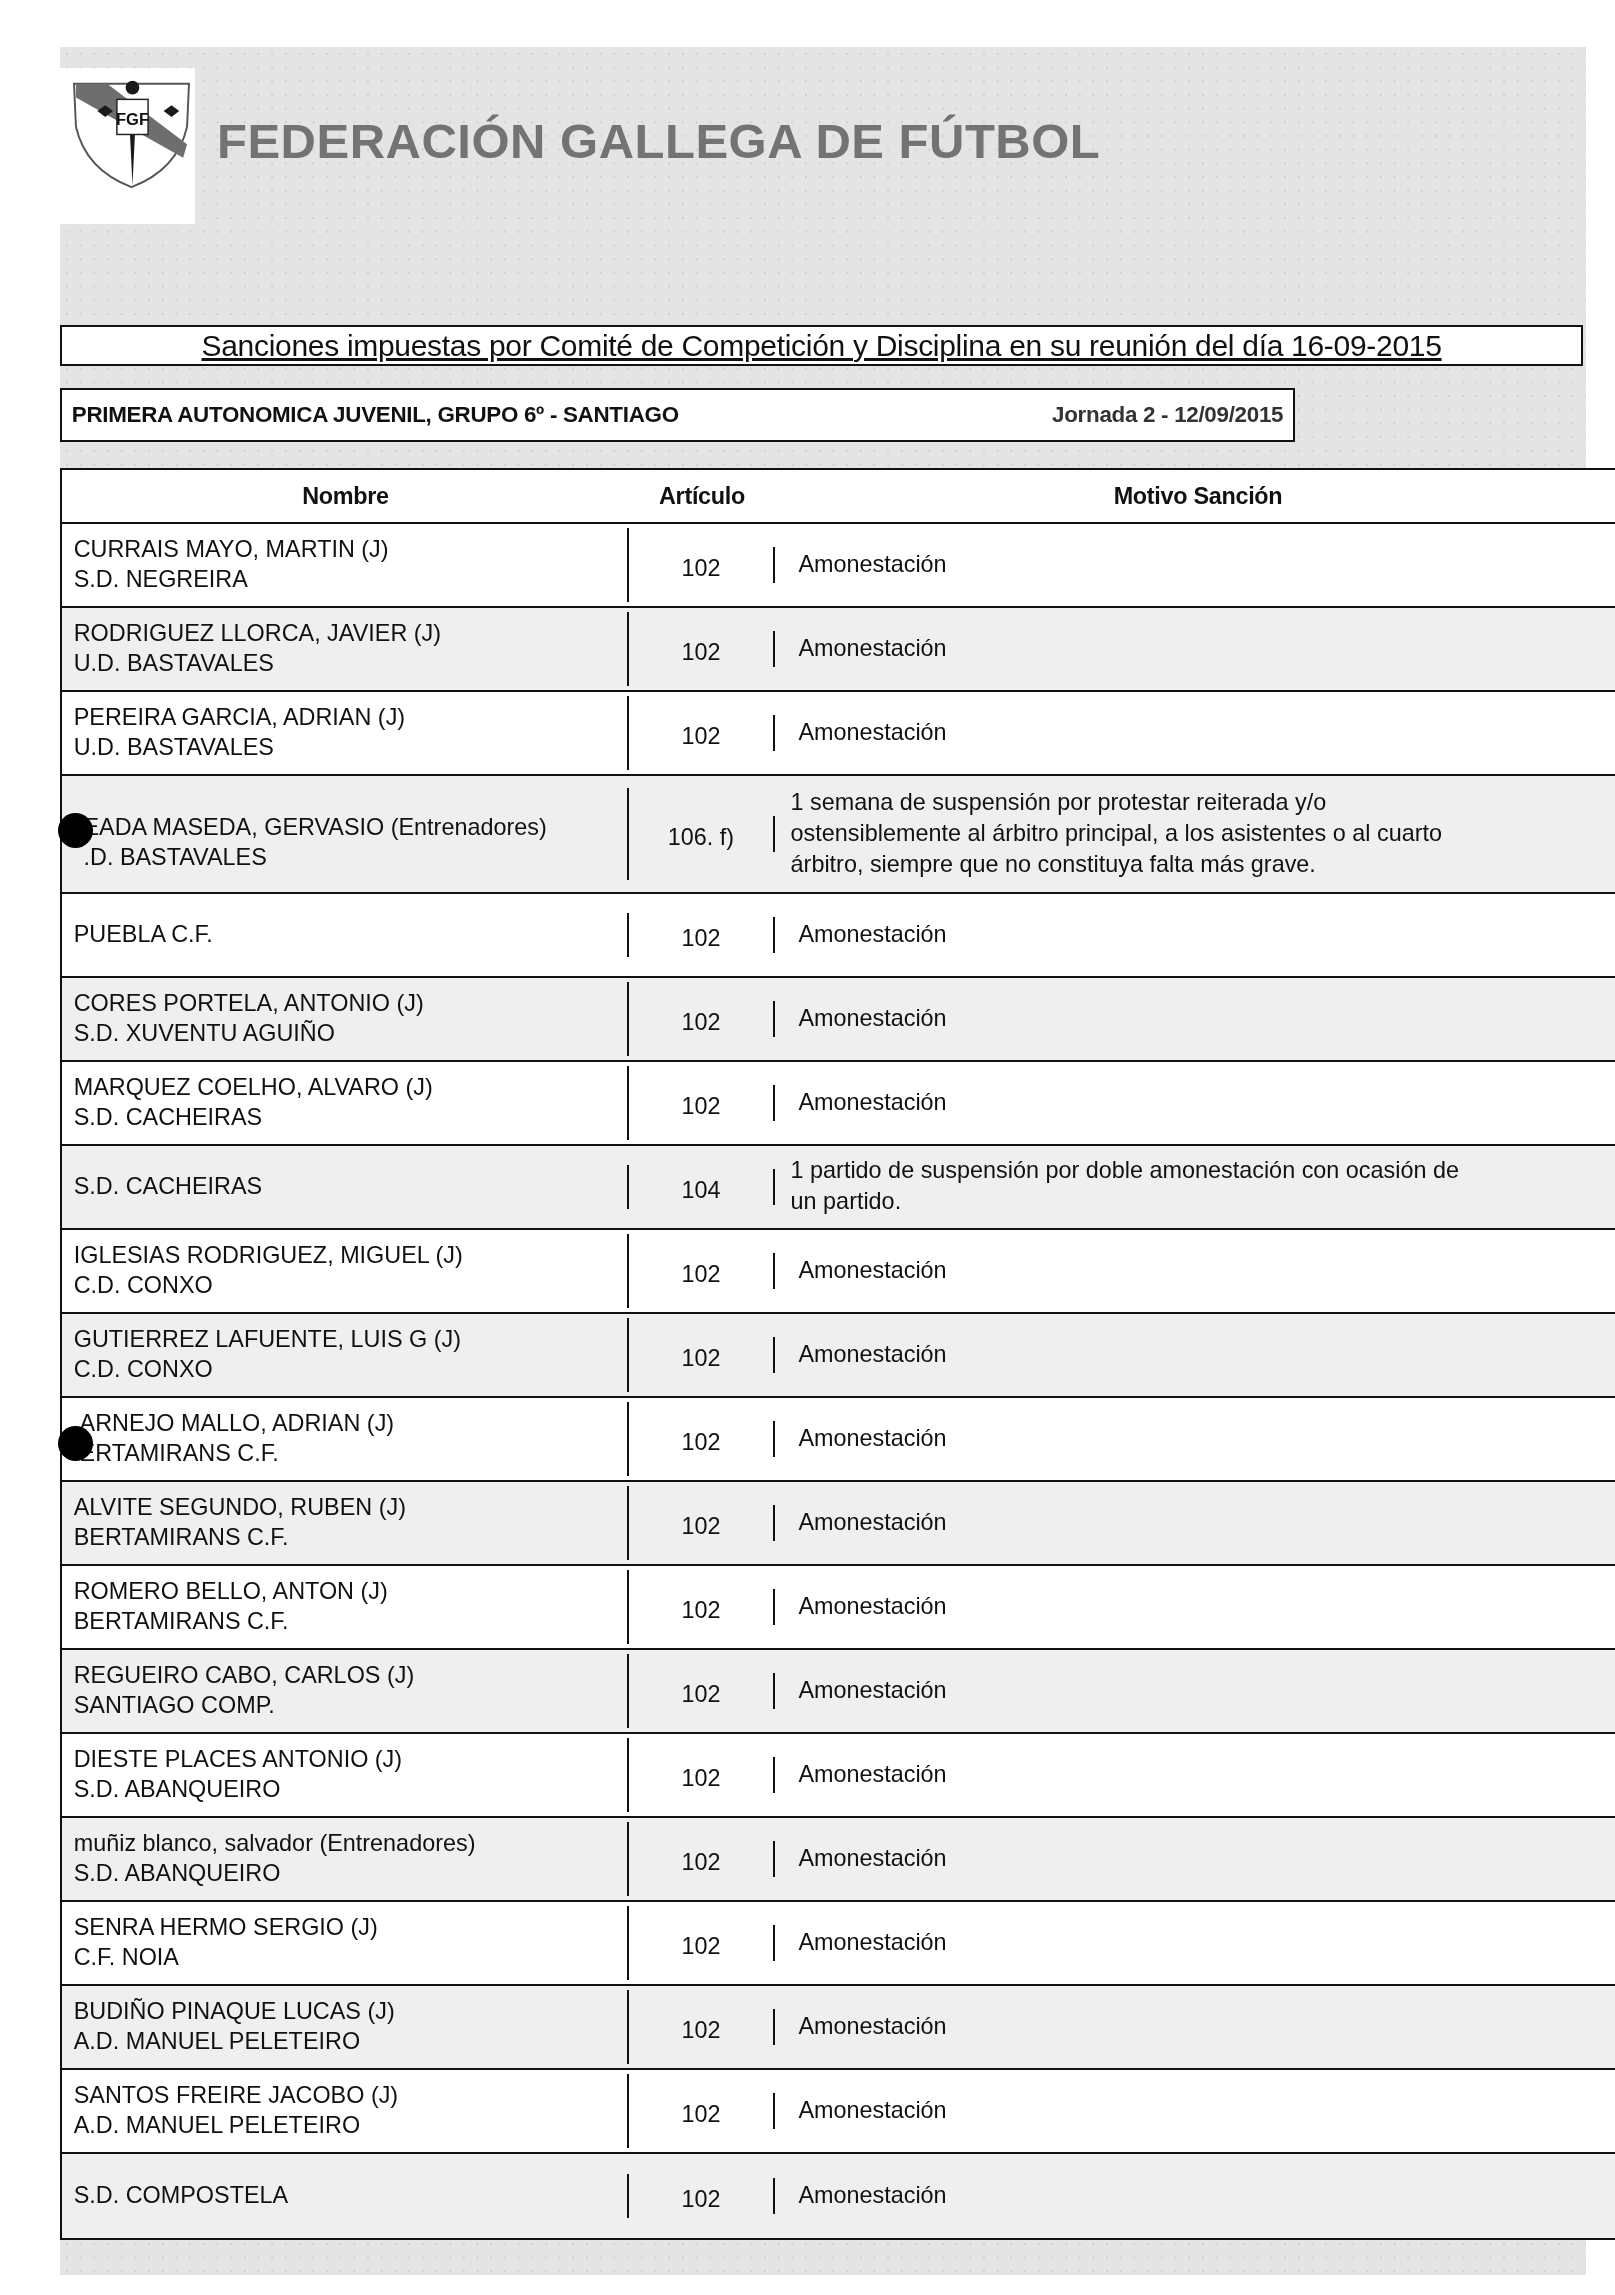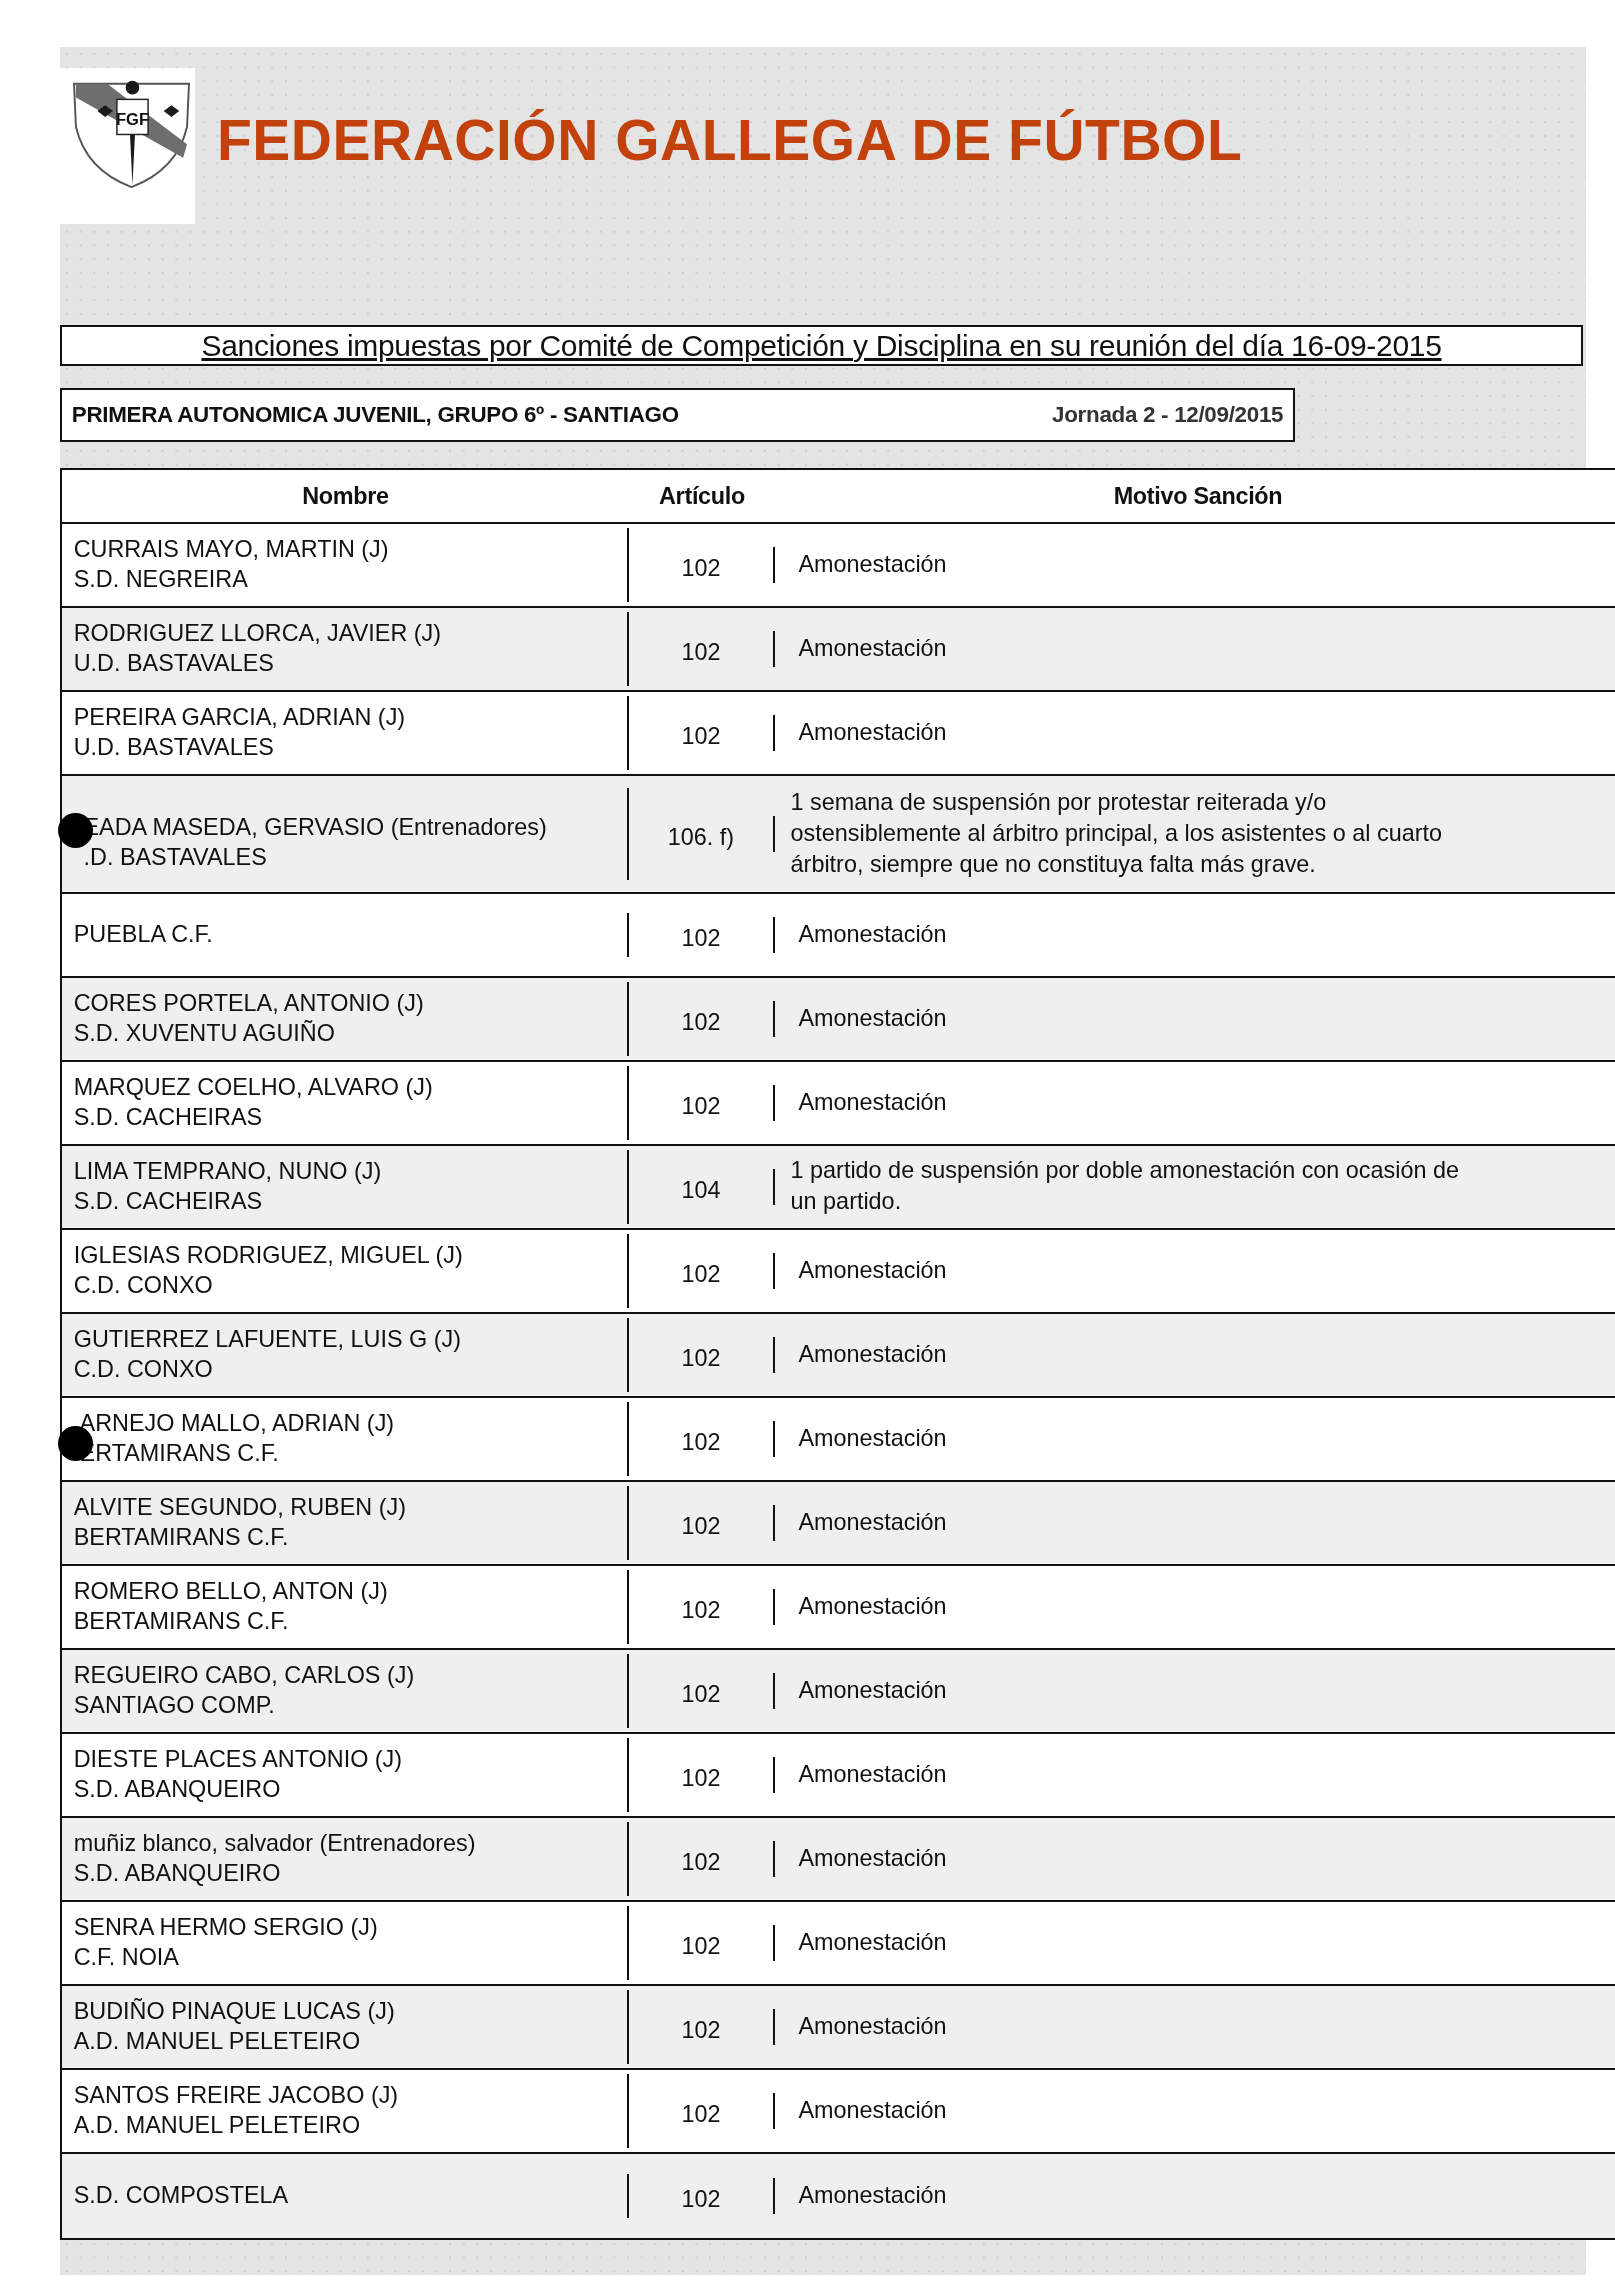--- a/index.html
+++ b/index.html
@@ -18,22 +18,22 @@
       background-size: 13.7px 13.7px;
     }
     .logo-area {
       position: absolute; left: 49px; top: 68px; width: 146px; height: 156px;
       background: #ffffff;
     }
     .logo {
       position: absolute; left: 68px; top: 76px; width: 127px; height: 115px;
     }
     .brand-title {
-      position: absolute; left: 217px; top: 107px;
-      font-size: 57px; font-weight: bold; color: #c2410c;
+      position: absolute; left: 217px; top: 113px;
+      font-size: 49px; font-weight: bold; color: #737373;
       letter-spacing: 0.5px; white-space: nowrap;
     }
     .title-box {
       position: absolute; left: 60px; top: 325px; width: 1523px; height: 41px;
       background: #ffffff; border: 2.9px solid #111;
       display: flex; align-items: center; justify-content: center;
     }
     .title-box span {
       font-size: 30px; font-weight: normal; text-decoration: underline;
       letter-spacing: -0.3px;
@@ -180,21 +180,20 @@
     <div class="cell c-nombre">
       <span class="line">MARQUEZ COELHO, ALVARO (J)</span>
       <span class="line">S.D. CACHEIRAS</span>
     </div>
     <div class="cell c-articulo">102</div>
     <div class="cell c-motivo">Amonestación</div>
   </div>
 
   <div class="row alt">
     <div class="cell c-nombre">
-      <span class="line">LIMA TEMPRANO, NUNO (J)</span>
       <span class="line">S.D. CACHEIRAS</span>
     </div>
     <div class="cell c-articulo">104</div>
     <div class="cell c-motivo long">
       <span class="line">1 partido de suspensión por doble amonestación con ocasión de</span>
       <span class="line">un partido.</span>
     </div>
   </div>
 
   <div class="row">

